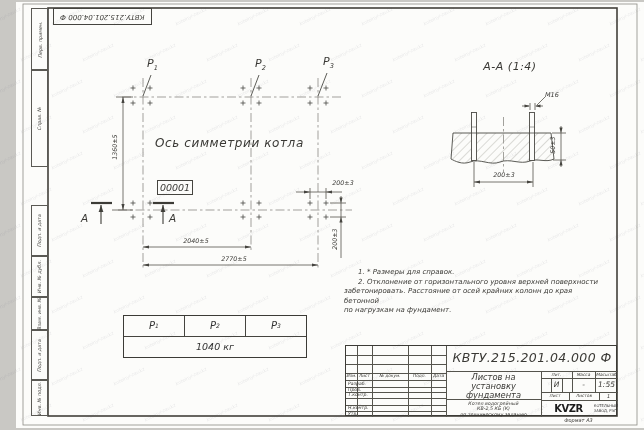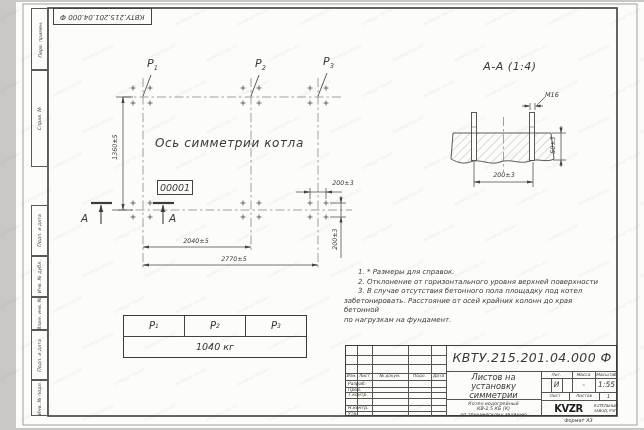--- a/index.html
+++ b/index.html
@@ -314,21 +314,20 @@
   <div class="t" style="left:169px;top:213px;font-size:10.5px;">А</div>
 
   <div class="t c" style="left:468px;top:61px;width:84px;font-size:11px;letter-spacing:0.5px;">А-А (1:4)</div>
   <div class="t" style="left:545px;top:92px;font-size:6.5px;">М16</div>
   <div class="t c r90" style="left:535px;top:142px;width:36px;font-size:6.3px;">50±3</div>
   <div class="t c" style="left:486px;top:172px;width:36px;font-size:6.3px;">200±3</div>
 
   <div class="notes">
     <div class="ind">1. * Размеры для справок.</div>
     <div class="ind">2. Отклонение от горизонтального уровня верхней поверхности</div>
-    <div class="ind">3. В случае отсутствия бетонного пола площадку под котел</div>
     <div>забетонировать. Расстояние от осей крайних колонн до края бетонной</div>
     <div>по нагрузкам на фундамент.</div>
   </div>
 
   <div class="ptable">
     <div class="row">
       <div class="cell" style="font-size:10px;">
         <span>P</span>
           <sub>1</sub>
         </div>
@@ -386,21 +385,21 @@
     <div class="tbl" style="left:2px;top:47.2px;font-size:4.6px;">Т.контр.</div>
     <div class="tbl" style="left:2px;top:53px;font-size:4.6px;"></div>
     <div class="tbl" style="left:2px;top:60px;font-size:4.6px;">Н.контр.</div>
     <div class="tbl" style="left:2px;top:66px;font-size:4.6px;">Утв.</div>
 
     <div class="tbl c" style="left:100px;top:6px;width:172px;font-size:12.5px;letter-spacing:0.4px;">КВТУ.215.201.04.000  Ф</div>
 
     <div class="tbl c" style="left:100px;top:27px;width:95px;font-size:8.3px;line-height:9px;white-space:normal;">
       <div>Листов на</div>
       <div>установку</div>
-      <div>симметрии</div>
+      <div>фундамента</div>
     </div>
 
     <div class="tbl c" style="left:100px;top:54.5px;width:95px;font-size:4.8px;line-height:5.6px;white-space:normal;">
       <div>Котел водогрейный</div>
       <div>КВ-2,5 КБ (К)</div>
       <div>по техническому заданию</div>
     </div>
 
     <div class="tbl c" style="left:195px;top:26.5px;width:31px;font-size:4.3px;">Лит.</div>
     <div class="tbl c" style="left:226px;top:26.5px;width:23px;font-size:4.3px;">Масса</div>

